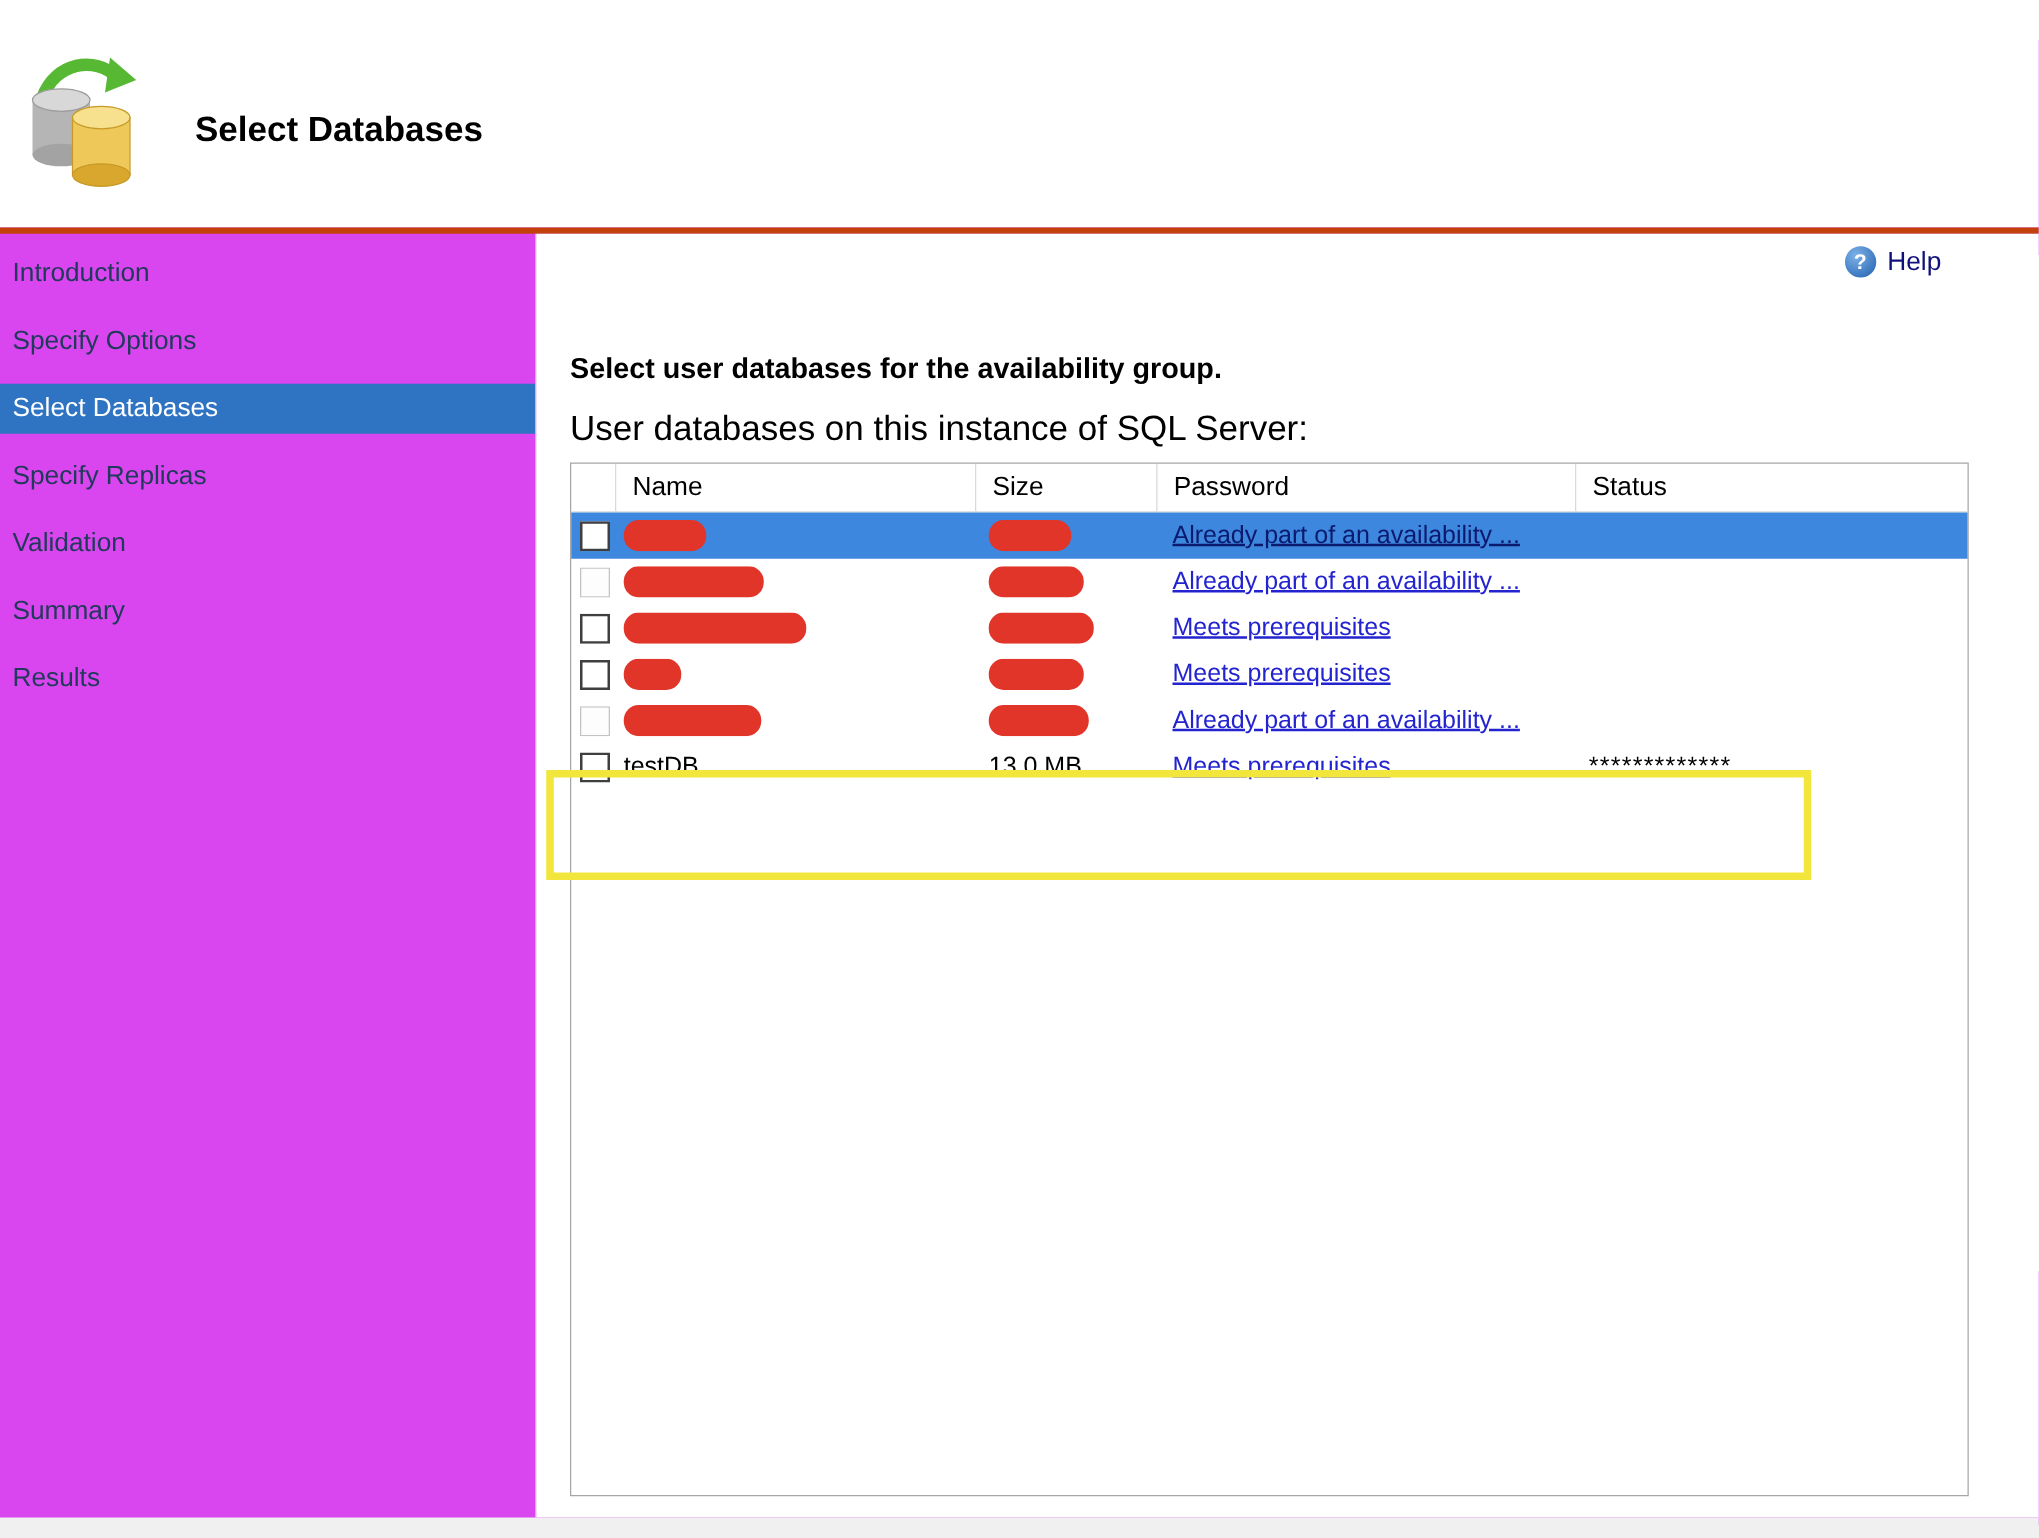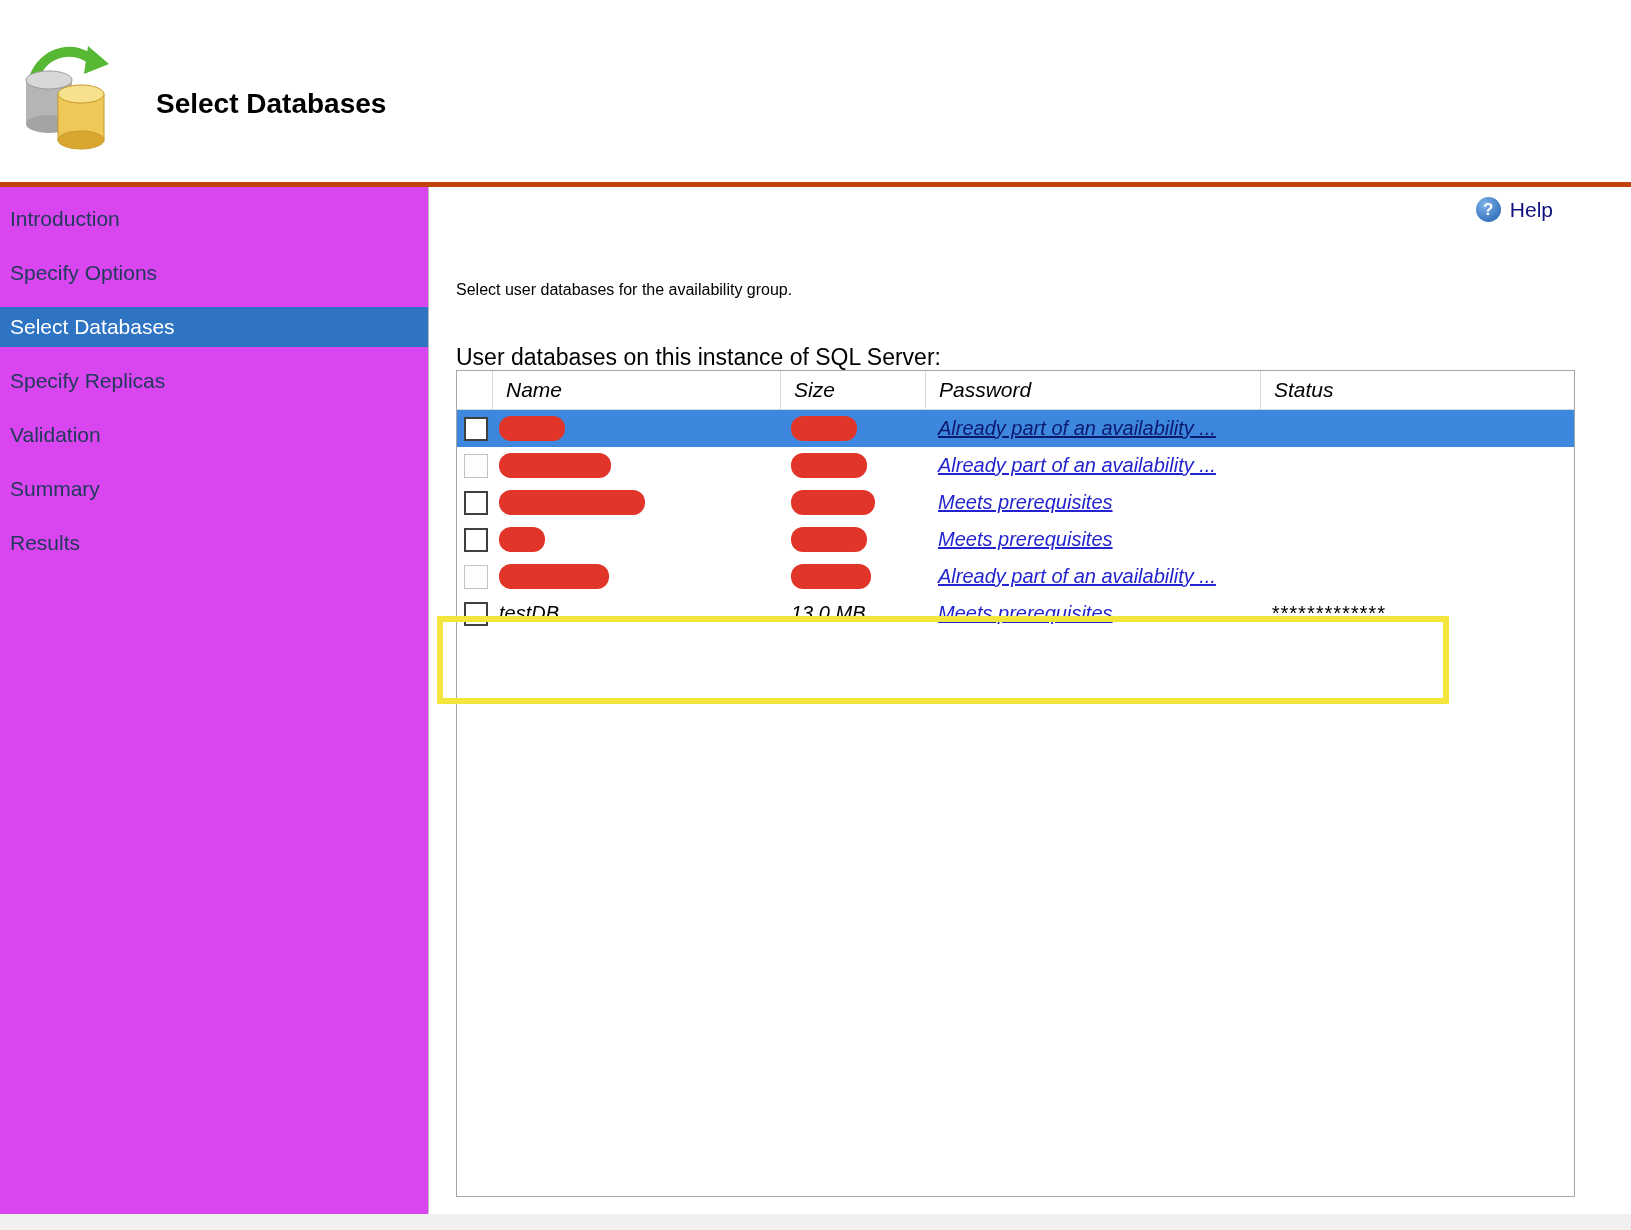--- a/index.html
+++ b/index.html
@@ -23,26 +23,26 @@
 
   
   .help { position:absolute; top:10px; right:78px; display:flex; align-items:center; gap:9px;
           font-size:21px; color:#10107c; cursor:pointer; }
   .help-icon { width:25px; height:25px; border-radius:50%;
                background:radial-gradient(circle at 35% 30%, #7db1e8, #1f5fae);
                color:#fff; font-weight:bold; font-size:17px;
                display:flex; align-items:center; justify-content:center; }
 
   
-  .instruction { position:absolute; left:27px; top:94px; font-size:16px; font-weight:normal; }
-  .list-label  { position:absolute; left:27px; top:157px; font-size:23px; }
+  .instruction { position:absolute; left:27px; top:94px; font-size:23px; font-weight:bold; }
+  .list-label  { position:absolute; left:27px; top:140px; font-size:28px; }
 
   
   .table-wrap { position:absolute; left:27px; top:183px; right:56px; height:825px;
-                border:1px solid #a6a6a6; background:#fff;font-style:italic; }
+                border:1px solid #a6a6a6; background:#fff; }
   .thead, .trow { display:grid; grid-template-columns:36px 288px 145px 335px 1fr; align-items:center; }
   .thead { height:38px; border-bottom:1px solid #d9d9d9; }
   .hcell { font-size:21px; color:#000; padding-left:13px; height:38px; line-height:38px;
            border-right:1px solid #d9d9d9; overflow:hidden; }
   .hcell:last-child { border-right:none; }
   .trow { height:37px; font-size:20px; }
   .trow.selected { background:var(--selection,#3d87de); }
   .cell { overflow:hidden; white-space:nowrap; }
   .cb-cell { text-align:left; }
   .checkbox { display:inline-block; box-sizing:border-box; width:24px; height:24px;

